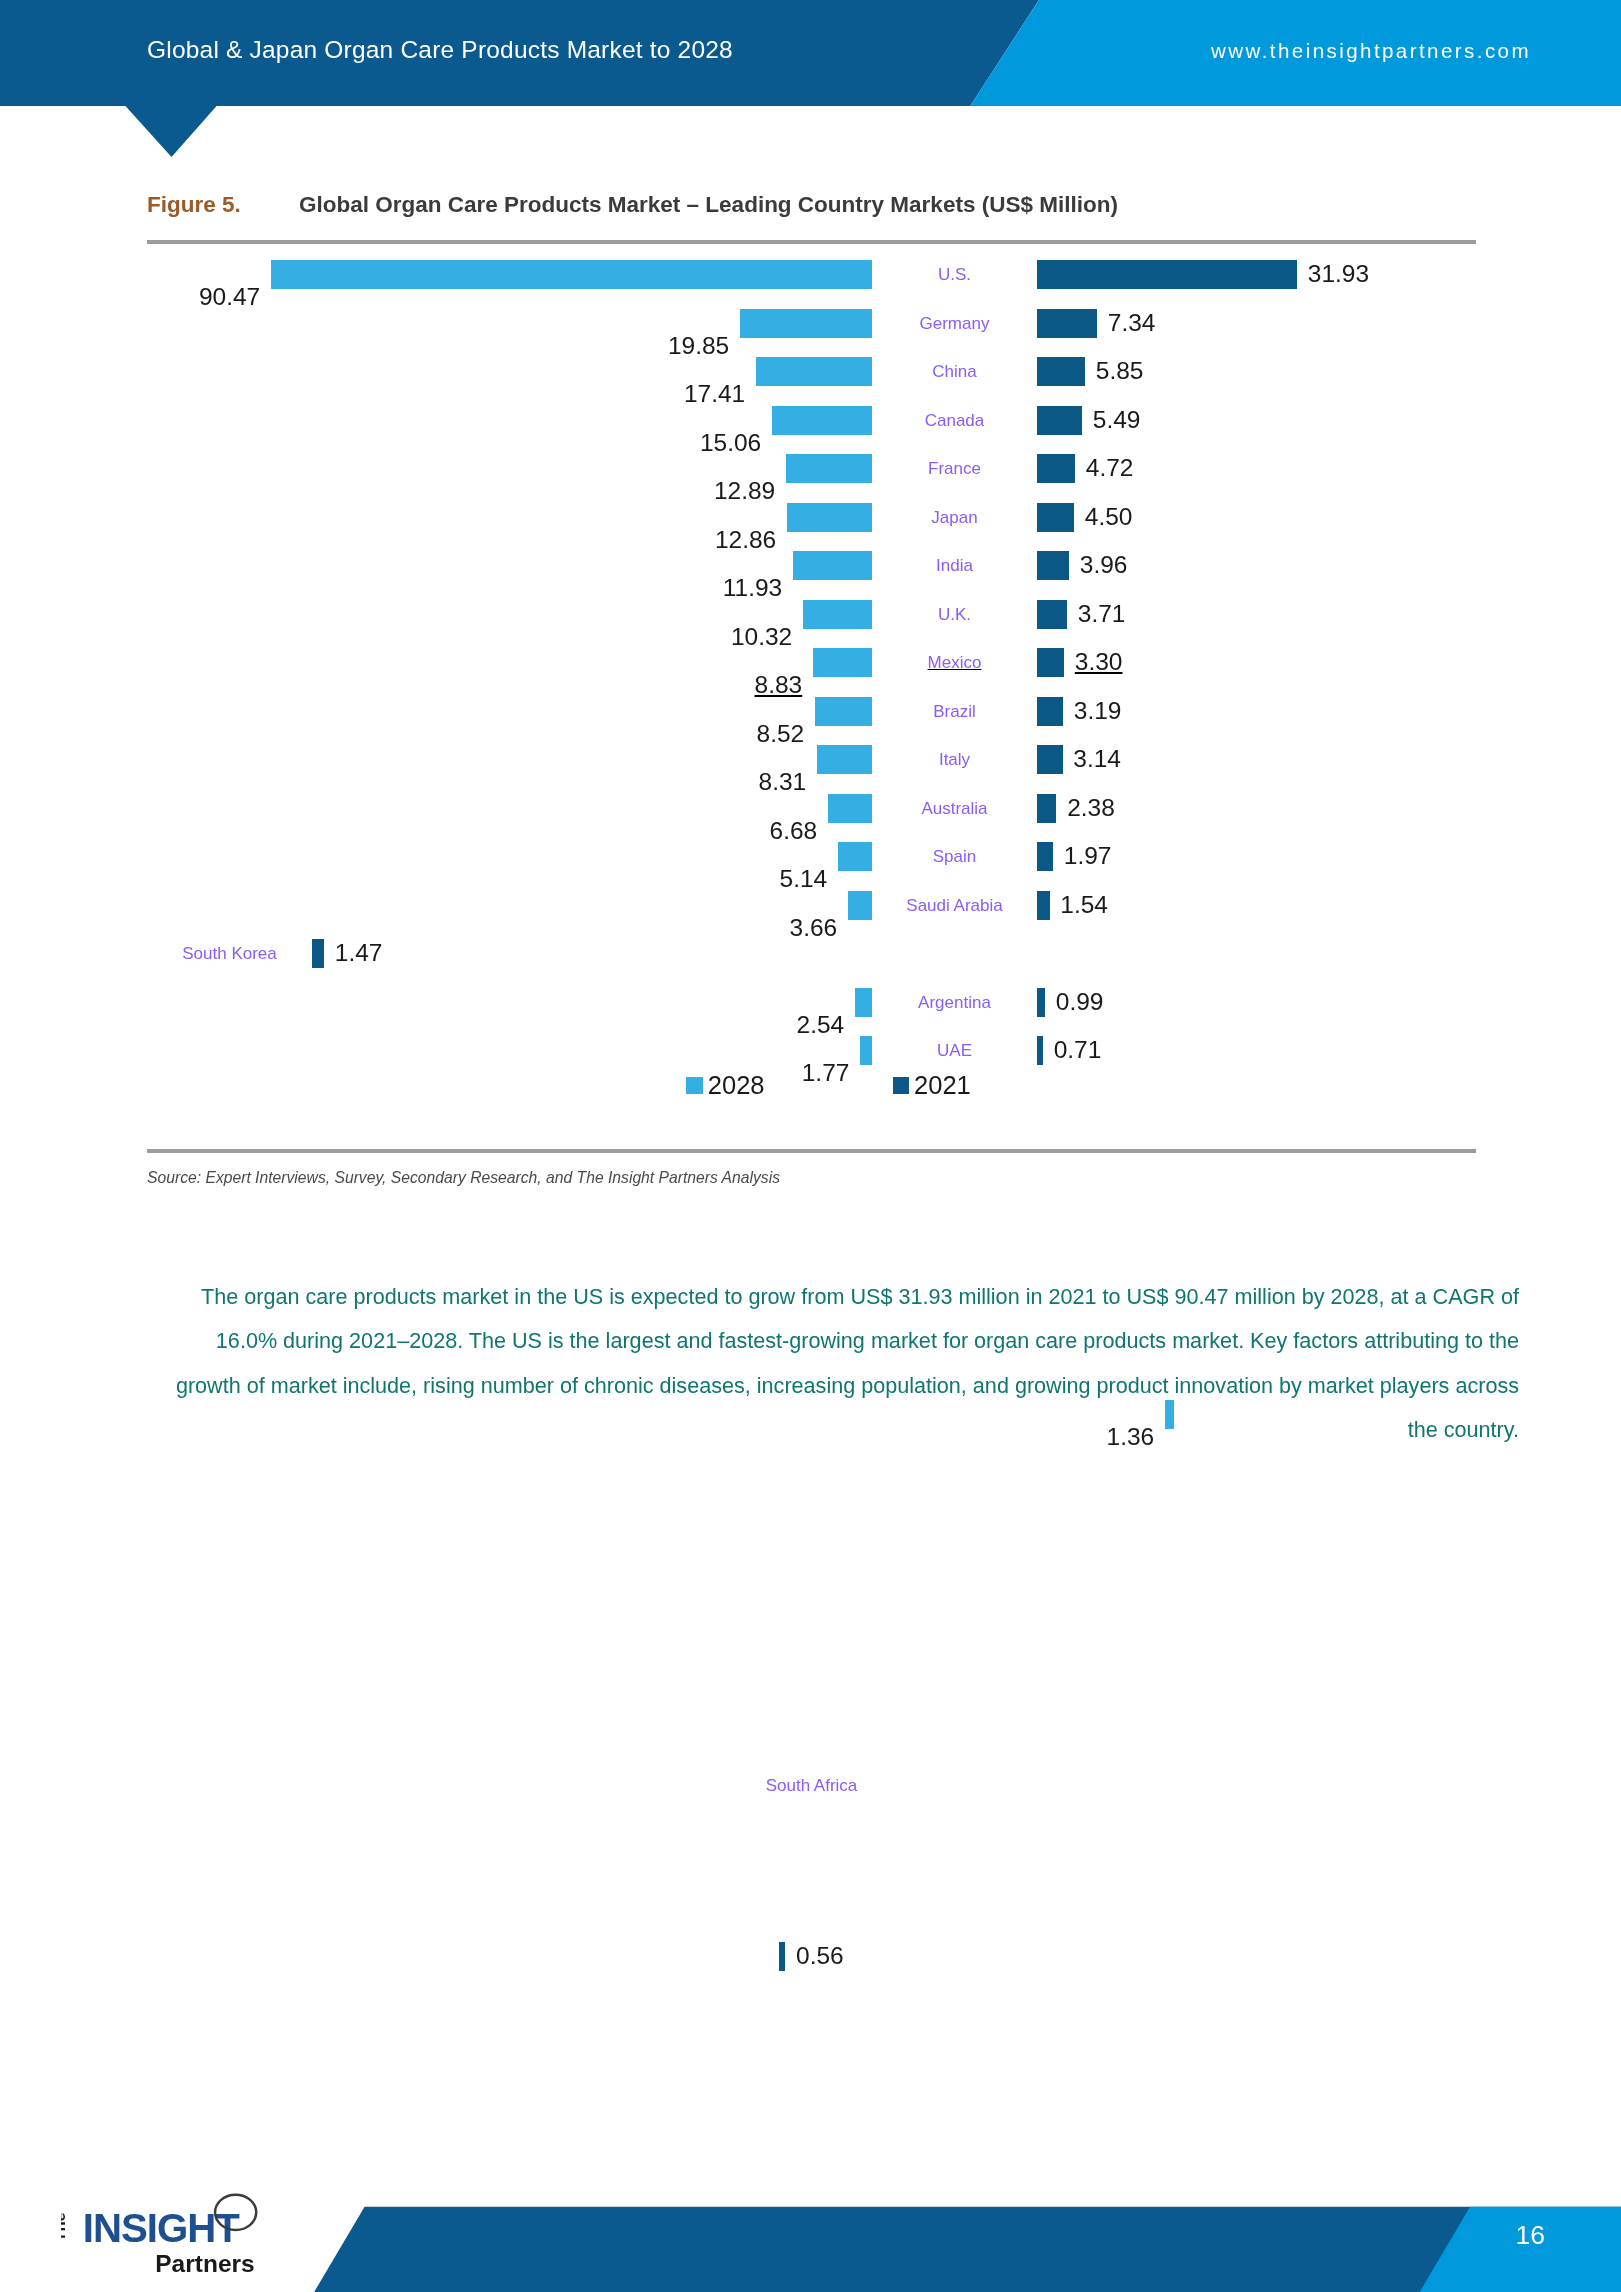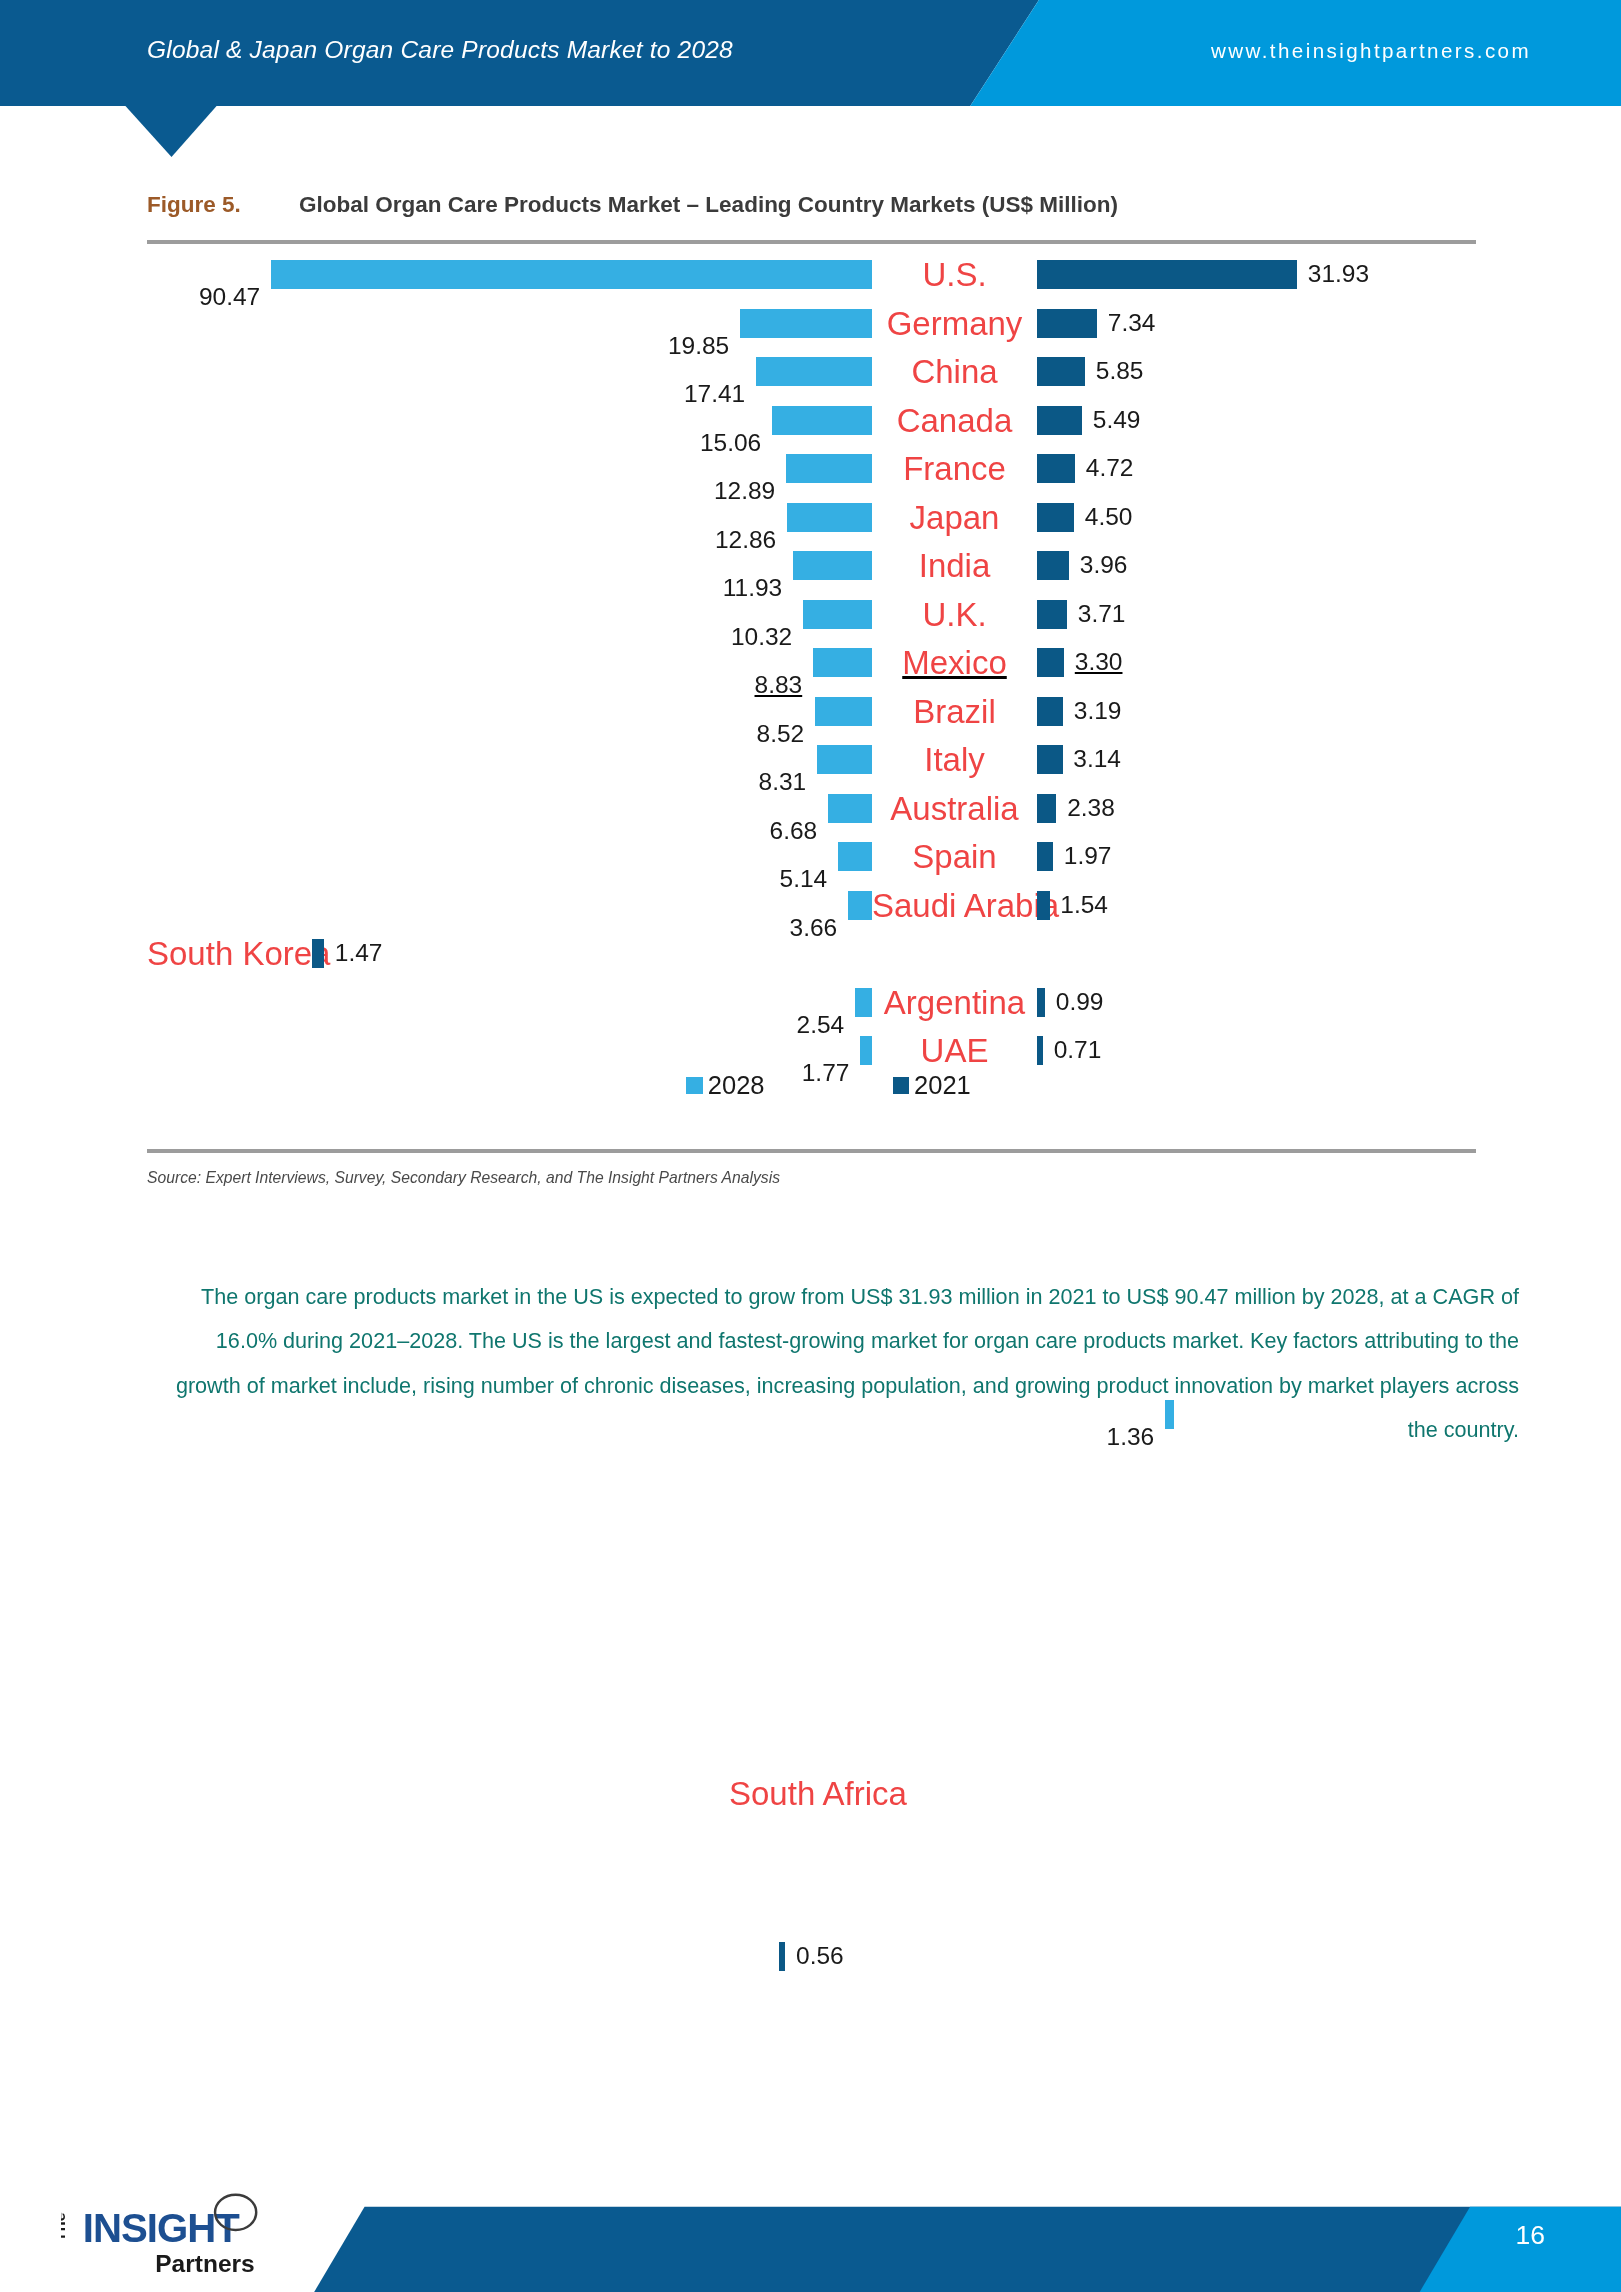--- a/index.html
+++ b/index.html
@@ -12,21 +12,20 @@
   }
 
   
   .header-wrap { position:absolute; left:0; top:0; width:1621px; height:157px; }
   .header-svg  { position:absolute; left:0; top:0; }
   .header-title {
     position:absolute; left:147px; top:36px;
     font-size:24.5px; color:#ffffff; letter-spacing:0.2px;
     font-family:"Liberation Sans", sans-serif;
     white-space:nowrap;
-    font-style:italic;
   }
   .header-url {
     position:absolute; right:90px; top:39px;
     font-size:20.6px; color:#ffffff; letter-spacing:2.4px;
     white-space:nowrap;
   }
 
   
   .fig-head {
     position:absolute; left:147px; top:192px; width:1329px;
@@ -70,21 +69,21 @@
   }
   .val-left {
     font-size:24.5px; color:#1a1a1a; white-space:nowrap;
     margin-right:10.8px; line-height:1;margin-top:45px;
   }
   .bar-left { height:29px; background:#35afe3; }
 
   
   .cat {
     width:165px; flex:0 0 165px; text-align:center;
-    font-size:33px; color:#ef4444; white-space:nowrap;
+    font-size:17px; color:#8b5cf6; white-space:nowrap;
     line-height:1;
   }
 
   
   .right-side {
     flex:1 1 auto; display:flex; align-items:center; height:43px;
   }
   .bar-right { height:29px; background:#0b5886; }
   .val-right {
     font-size:24.5px; color:#1a1a1a; white-space:nowrap;

